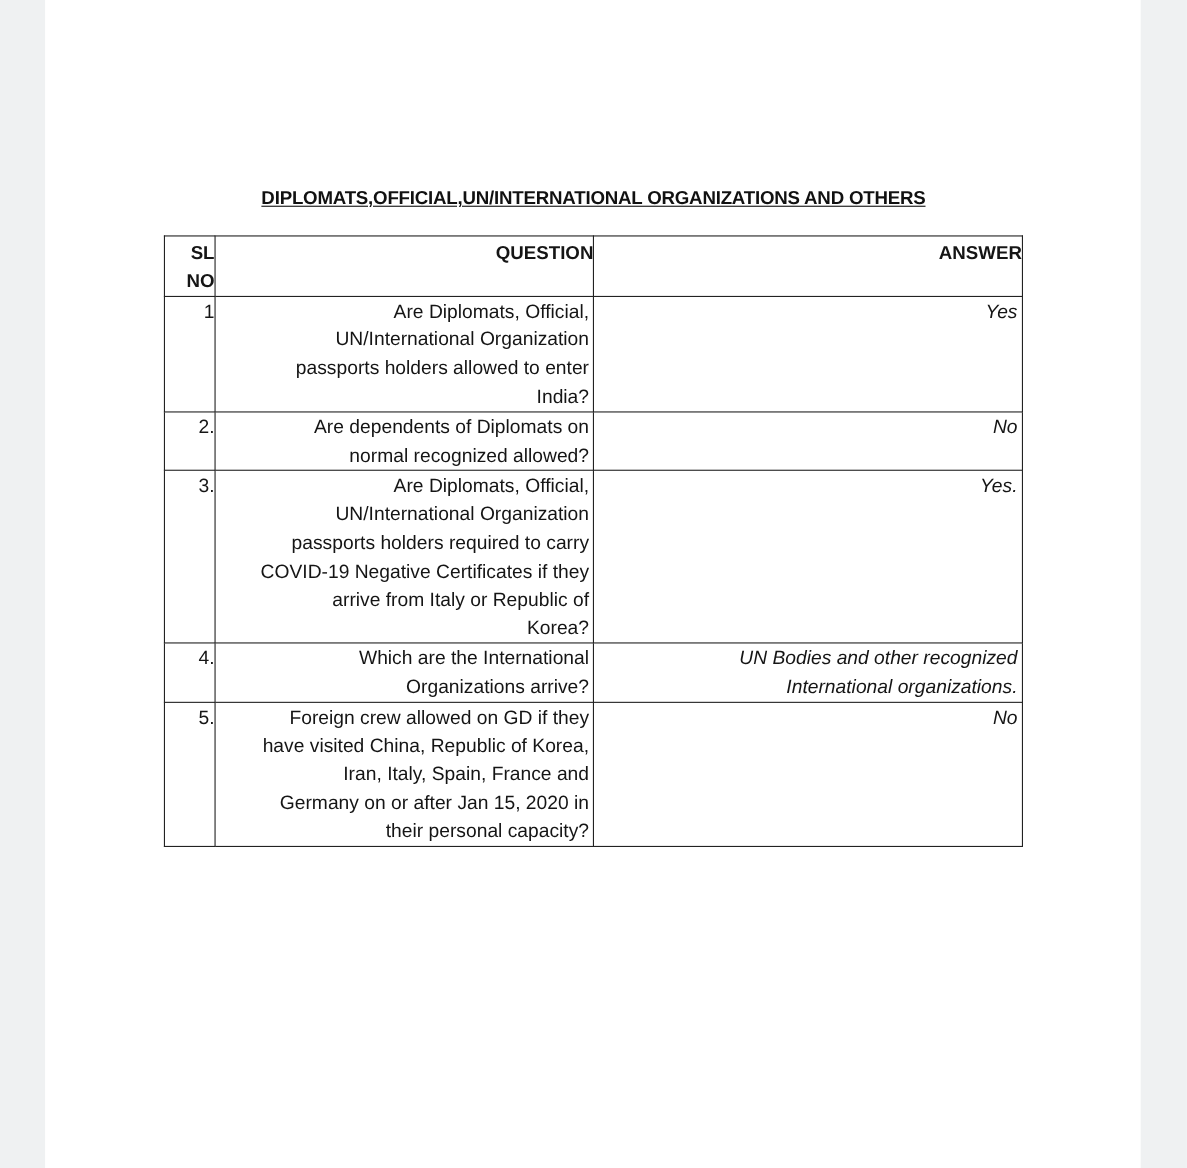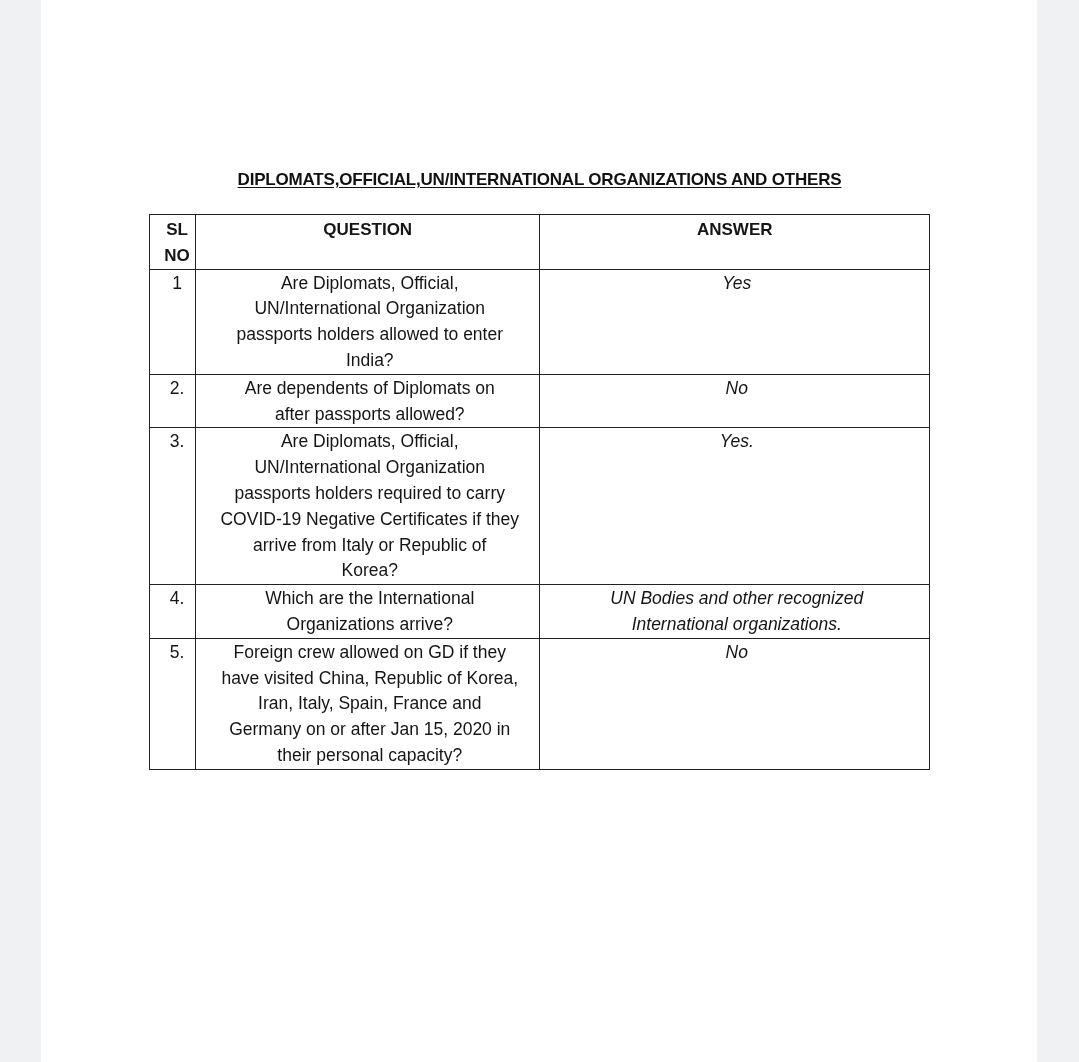--- a/index.html
+++ b/index.html
@@ -43,21 +43,21 @@
       width: 781px;
       border-collapse: collapse;
       font-size: 17.5px;
       line-height: 25.8px;
       color: #151515;
     }
     table.faq th, table.faq td {
       border: 1.5px solid #222;
       vertical-align: top;
       padding: 0;
-      text-align: center;
+      text-align: right;
     }
     table.faq th {
       font-weight: bold;
       font-size: 17px;
     }
     .col-sl { width: 46px; }
     .col-q { width: 344px; }
     .col-a { width: 389px; }
     .cell-sl { padding: 1px 0 0 9px !important; }
     .cell-q { padding: 1px 4px 0 8px !important; white-space: pre-line; }
@@ -95,21 +95,21 @@
     <td class="cell-sl">1</td>
     <td class="cell-q">Are Diplomats, Official,
 UN/International Organization
 passports holders allowed to enter
 India?</td>
     <td class="cell-a">Yes</td>
   </tr>
   <tr class="r2">
     <td class="cell-sl">2.</td>
     <td class="cell-q">Are dependents of Diplomats on
-after passports allowed?</td>
+normal recognized allowed?</td>
     <td class="cell-a">No</td>
   </tr>
   <tr class="r3">
     <td class="cell-sl">3.</td>
     <td class="cell-q">Are Diplomats, Official,
 UN/International Organization
 passports holders required to carry
 COVID-19 Negative Certificates if they
 arrive from Italy or Republic of
 Korea?</td>

